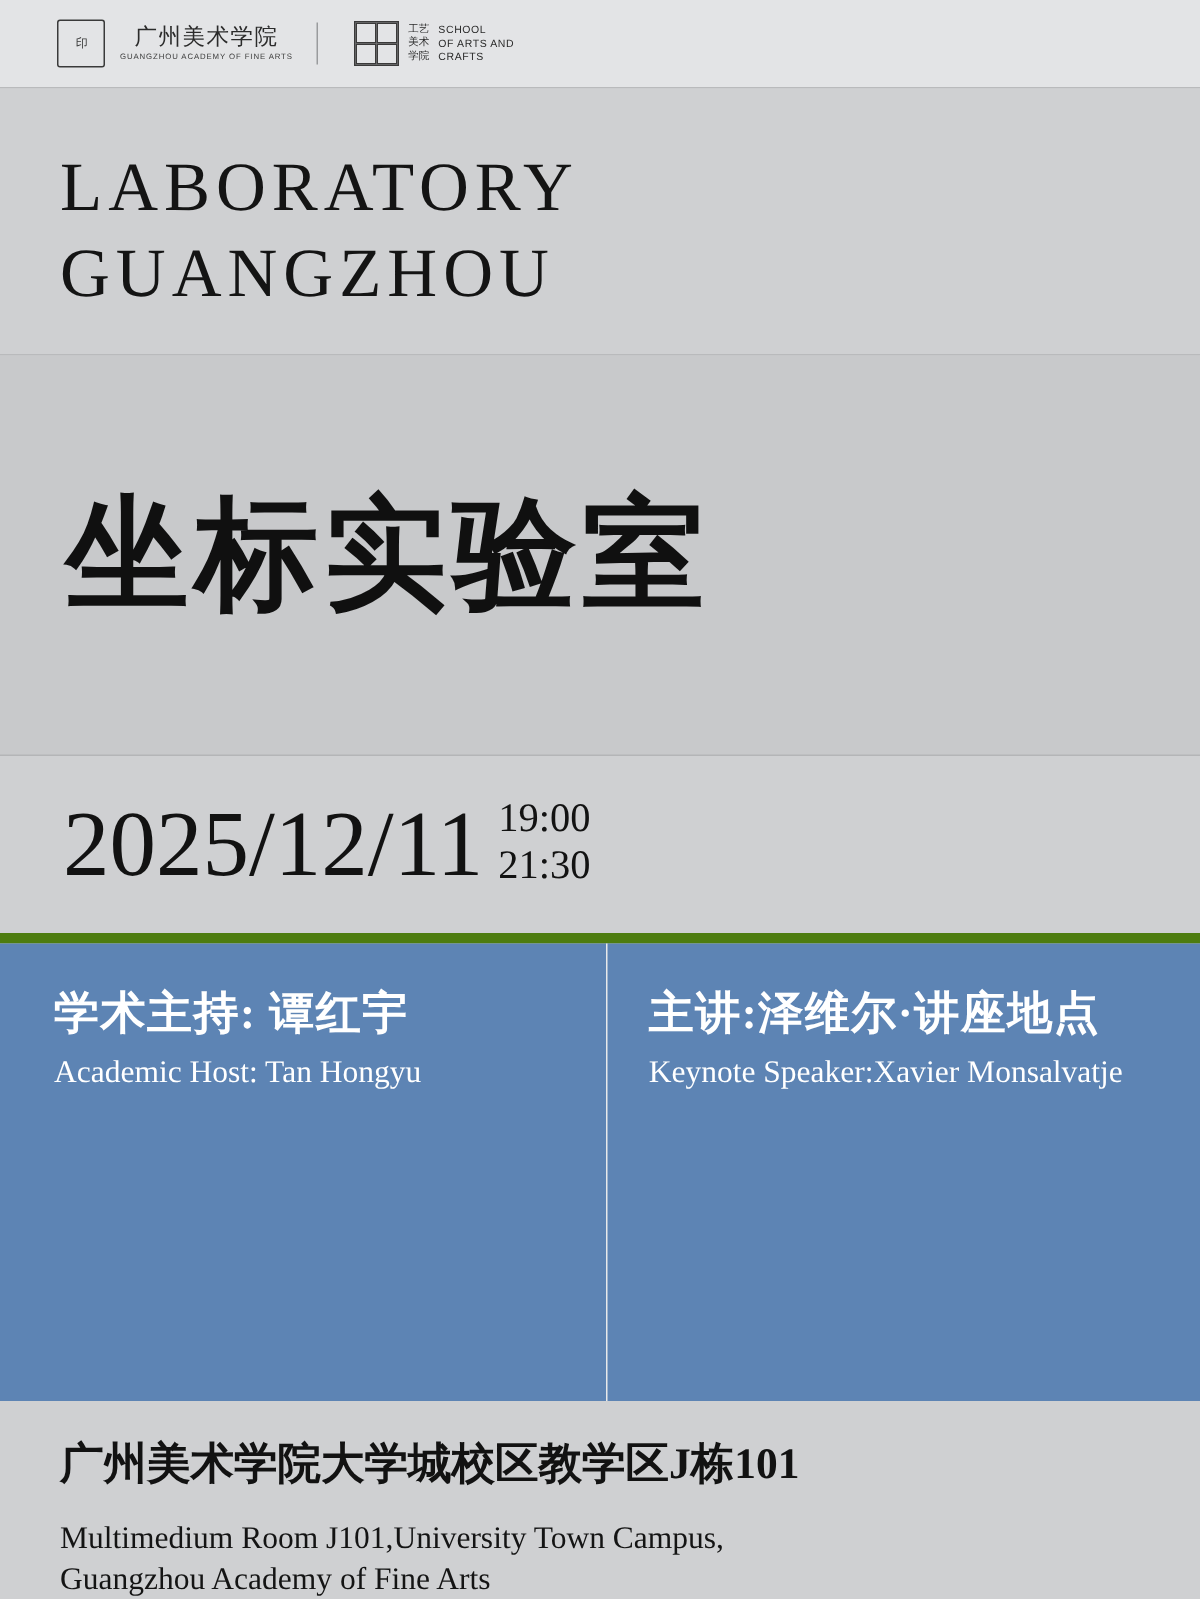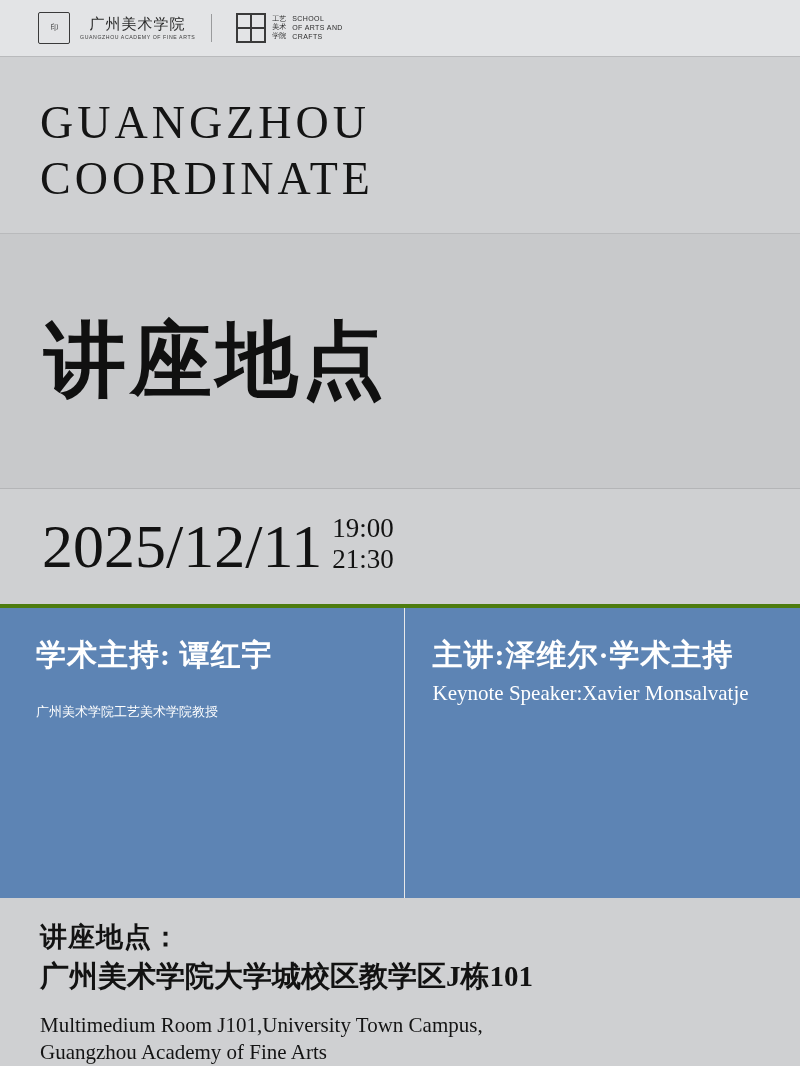--- a/index.html
+++ b/index.html
@@ -144,21 +144,21 @@
   }
 
   
   .date-band {
     background: #cfd0d2;
     height: 126px;
     display: flex;
     align-items: center;
     padding-left: 42px;
     box-sizing: border-box;
-    border-bottom: 4px solid #4d7c0f;
+    border-bottom: 7px solid #4d7c0f;
   }
   .date-main {
     font-family: "Liberation Serif", serif;
     font-size: 62px;
     letter-spacing: 0px;
     color: #121212;
     line-height: 1;
   }
   .date-time {
     margin-left: 10px;
@@ -272,47 +272,46 @@
       </div>
       <div>
         <div class="logo-school-en">SCHOOL</div>
         <div class="logo-school-en">OF ARTS AND</div>
         <div class="logo-school-en">CRAFTS</div>
       </div>
     </div>
   </div>
 
   <div class="title-en-band">
+    <div class="title-en">LABORATORY</div>
     <div class="title-en">GUANGZHOU</div>
-    <div class="title-en">COORDINATE</div>
   </div>
 
   <div class="title-cn-band">
-    <div class="title-cn">讲座地点</div>
+    <div class="title-cn">坐标实验室</div>
   </div>
 
   <div class="date-band">
     <div class="date-main">2025/12/11</div>
     <div class="date-time">
       <span>19:00</span>
       <span>21:30</span>
     </div>
   </div>
 
   <div class="people-band">
     <div class="person">
       <div class="person-cn">学术主持: 谭红宇</div>
-      <div class="person-note">广州美术学院工艺美术学院教授</div>
+      <div class="person-en">Academic Host: Tan Hongyu</div>
     </div>
     <div class="person">
-      <div class="person-cn">主讲:泽维尔·学术主持</div>
+      <div class="person-cn">主讲:泽维尔·讲座地点</div>
       <div class="person-en">Keynote Speaker:Xavier Monsalvatje</div>
     </div>
   </div>
 
   <div class="venue-band">
-    <div class="venue-label">讲座地点：</div>
     <div class="venue-cn">广州美术学院大学城校区教学区J栋101</div>
     <div class="venue-en">Multimedium Room J101,University Town Campus,</div>
     <div class="venue-en" style="margin-top:0;">Guangzhou Academy of Fine Arts</div>
   </div>
 
 </div>
 
 </body></html>

